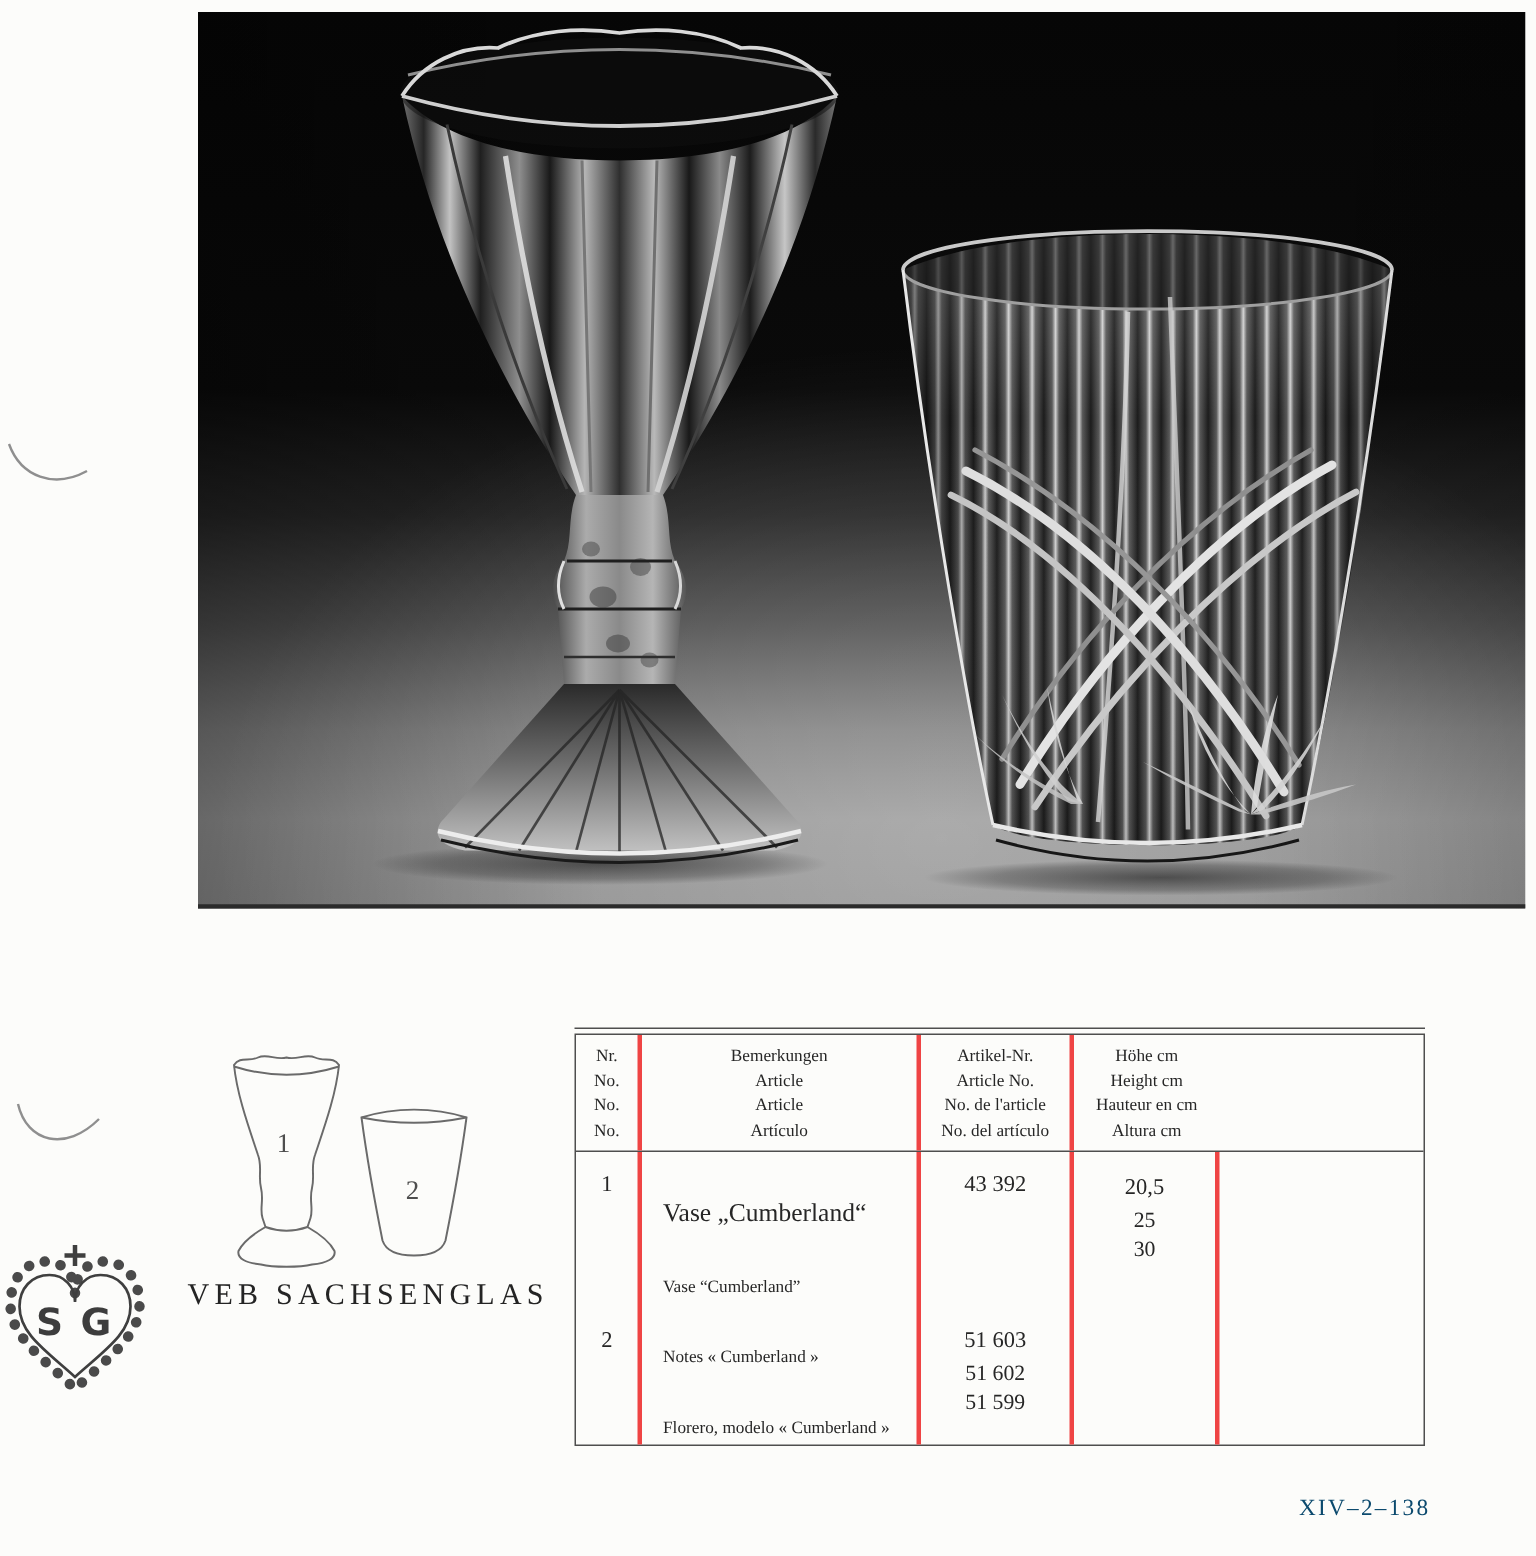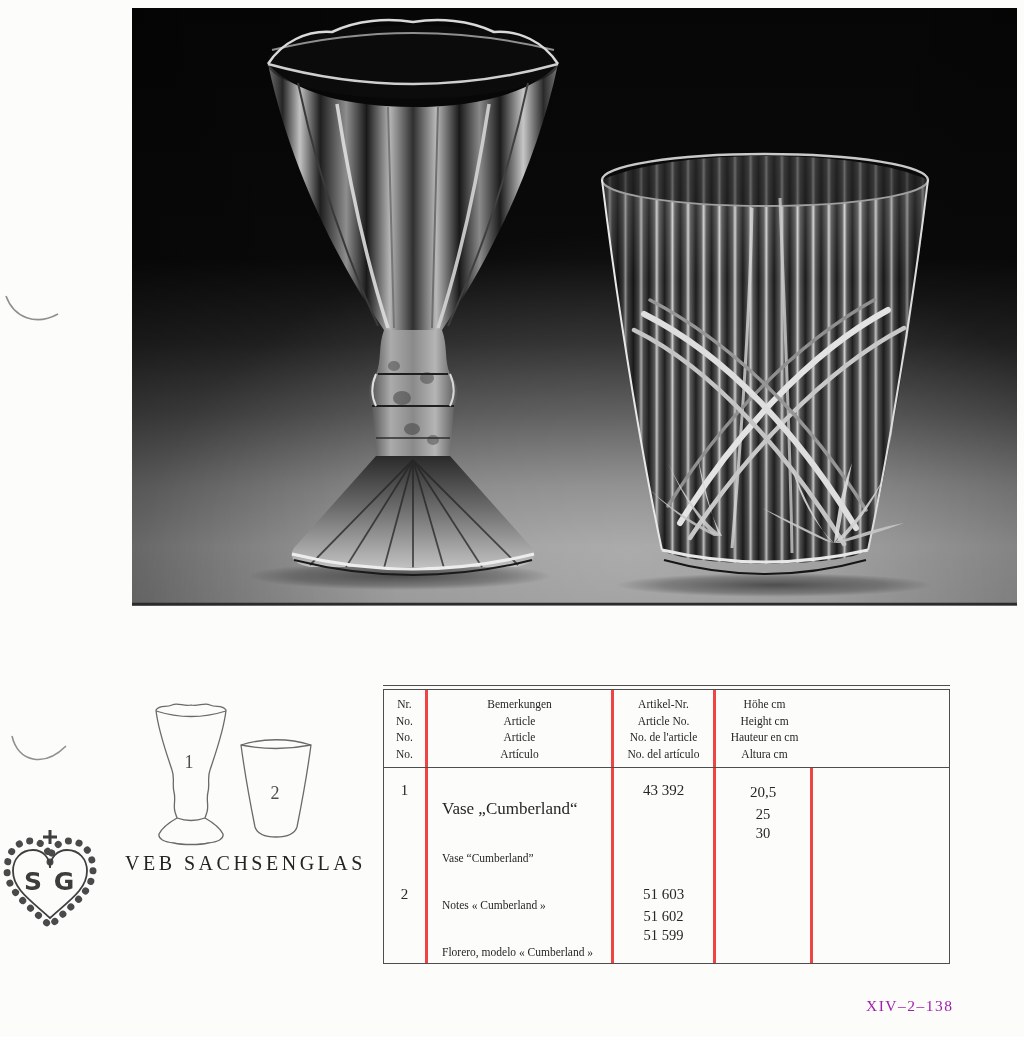--- a/index.html
+++ b/index.html
@@ -43,21 +43,21 @@
   .g2{margin-top:12px;}
   .lmain{margin-top:10px;height:25px;line-height:25px;font-size:17px;white-space:nowrap;}
   .lsub{height:19px;line-height:19px;font-size:11.5px;white-space:nowrap;}
   .name-cell .lmain,.name-cell .lsub{padding-left:14px;margin-top:28px;}
   .cnum{text-align:center;}
   .cnum .lmain{font-size:15px;}
   .cnum .lsub{font-size:14.5px;}
   .nr-cell .lmain{font-size:15px;}
 
   
-  .pagenum{left:866px;top:997px;font-size:15.5px;letter-spacing:1.5px;color:#a21caf;}
+  .pagenum{left:866px;top:997px;font-size:15.5px;letter-spacing:1.5px;color:#0c4a6e;}
 </style>
 </head>
 <body>
 
 <div class="abs photo">
 <svg width="885" height="598" viewBox="0 0 885 598" xmlns="http://www.w3.org/2000/svg">
   <defs>
     <linearGradient id="bgGrad" x1="0" y1="0" x2="0" y2="1">
       <stop offset="0" stop-color="#060606"></stop>
           <stop offset="0.42" stop-color="#0a0a0a"></stop>

